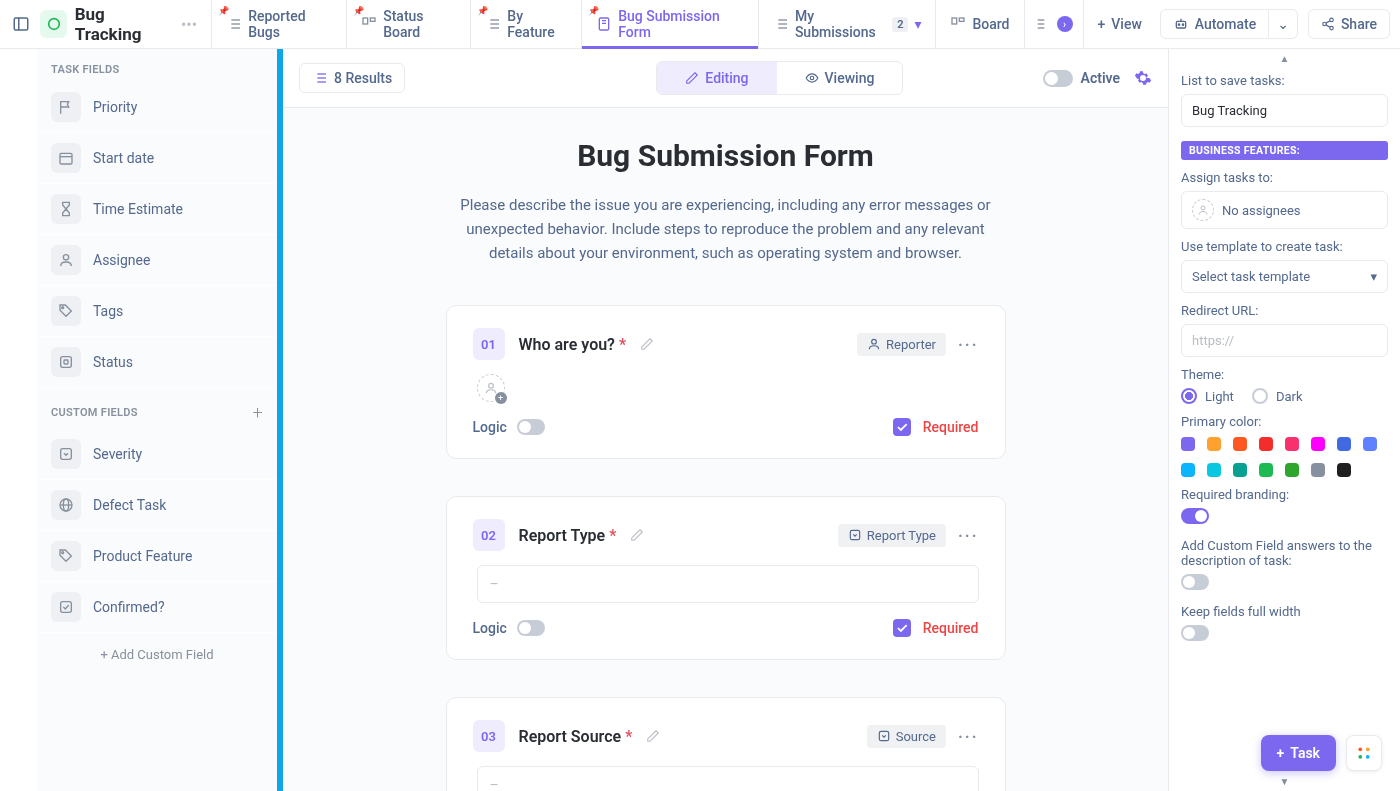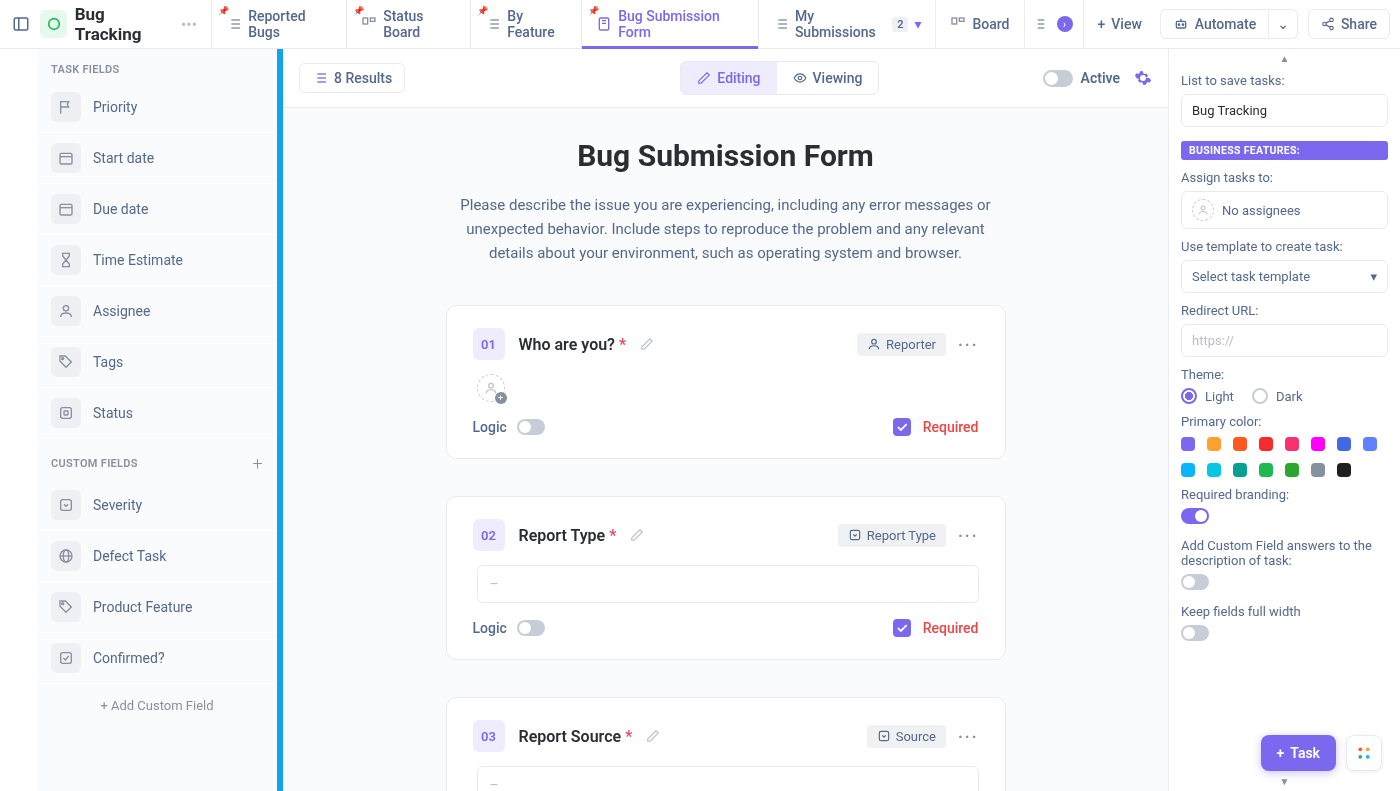--- a/index.html
+++ b/index.html
@@ -39,21 +39,21 @@
 .sb-plus { color: #87909e; cursor: pointer; font-size: 18px; font-weight: 300; }
 .sb-item { display: flex; align-items: center; gap: 12px; padding: 10px 14px; font-size: 14px; color: #54698d; cursor: grab; border-bottom: 1px solid #fff; }
 .sb-item .ibox { width: 30px; height: 30px; background: #eef0f3; border-radius: 6px; display: flex; align-items: center; justify-content: center; color: #87909e; }
 .sb-add-cf { text-align: center; font-size: 13px; color: #87909e; padding: 14px; cursor: pointer; }
 
 
 .center { flex: 1; display: flex; flex-direction: column; background: #fafbfc; position: relative; }
 .center-top { display: flex; align-items: center; padding: 12px 16px; background: #fff; border-bottom: 1px solid #e8eaed; }
 .results-btn { display: flex; align-items: center; gap: 6px; border: 1px solid #e8eaed; border-radius: 6px; padding: 6px 12px; font-size: 14px; color: #54698d; cursor: pointer; font-weight: 500; }
 .mode-switch { margin-left: auto; margin-right: auto; display: flex; border: 1px solid #e8eaed; border-radius: 6px; overflow: hidden; transform: translateX(56px); }
-.mode-btn { display: flex; align-items: center; gap: 6px; padding: 8px 16px; font-size: 14px; color: #54698d; cursor: pointer; font-weight: 500; }
+.mode-btn { display: flex; align-items: center; gap: 6px; padding: 8px 28px; font-size: 14px; color: #54698d; cursor: pointer; font-weight: 500; }
 .mode-btn.active { background: #eeecfd; color: #7b68ee; }
 .active-toggle { display: flex; align-items: center; gap: 8px; font-size: 14px; color: #54698d; font-weight: 600; }
 .gear-r { color: #7b68ee; margin-left: 14px; cursor: pointer; }
 
 .form-scroll { flex: 1; overflow-y: auto; padding: 30px 0 40px; position: relative; }
 .form-scroll-inner { max-width: 980px; margin: 0 auto; }
 .form-title { text-align: center; font-size: 30px; font-weight: 700; margin-bottom: 20px; }
 .form-desc { text-align: center; font-size: 15px; color: #54698d; max-width: 560px; margin: 0 auto 40px; line-height: 1.6; }
 
 .q-card { background: #fff; border: 1px solid #e8eaed; border-radius: 10px; padding: 22px 26px; margin: 0 auto 37px; max-width: 560px; }
@@ -241,29 +241,20 @@
       <span>Priority</span>
     </div>
     <div class="sb-item">
       <div class="ibox">
           <svg class="icon16" viewBox="0 0 24 24" fill="none" stroke="currentColor" stroke-width="2">
             <rect x="3" y="5" width="18" height="16" rx="2"></rect>
             <line x1="3" y1="10" x2="21" y2="10"></line>
           </svg>
         </div>
       <span>Start date</span>
-    </div>
-    <div class="sb-item">
-      <div class="ibox">
-          <svg class="icon16" viewBox="0 0 24 24" fill="none" stroke="currentColor" stroke-width="2">
-            <rect x="3" y="5" width="18" height="16" rx="2"></rect>
-            <line x1="3" y1="10" x2="21" y2="10"></line>
-          </svg>
-        </div>
-      <span>Due date</span>
     </div>
     <div class="sb-item">
       <div class="ibox">
           <svg class="icon16" viewBox="0 0 24 24" fill="none" stroke="currentColor" stroke-width="2">
             <path d="M6 2h12M6 22h12M7 2v4l5 6-5 6v4M17 2v4l-5 6 5 6v4"></path>
           </svg>
         </div>
       <span>Time Estimate</span>
     </div>
     <div class="sb-item">

